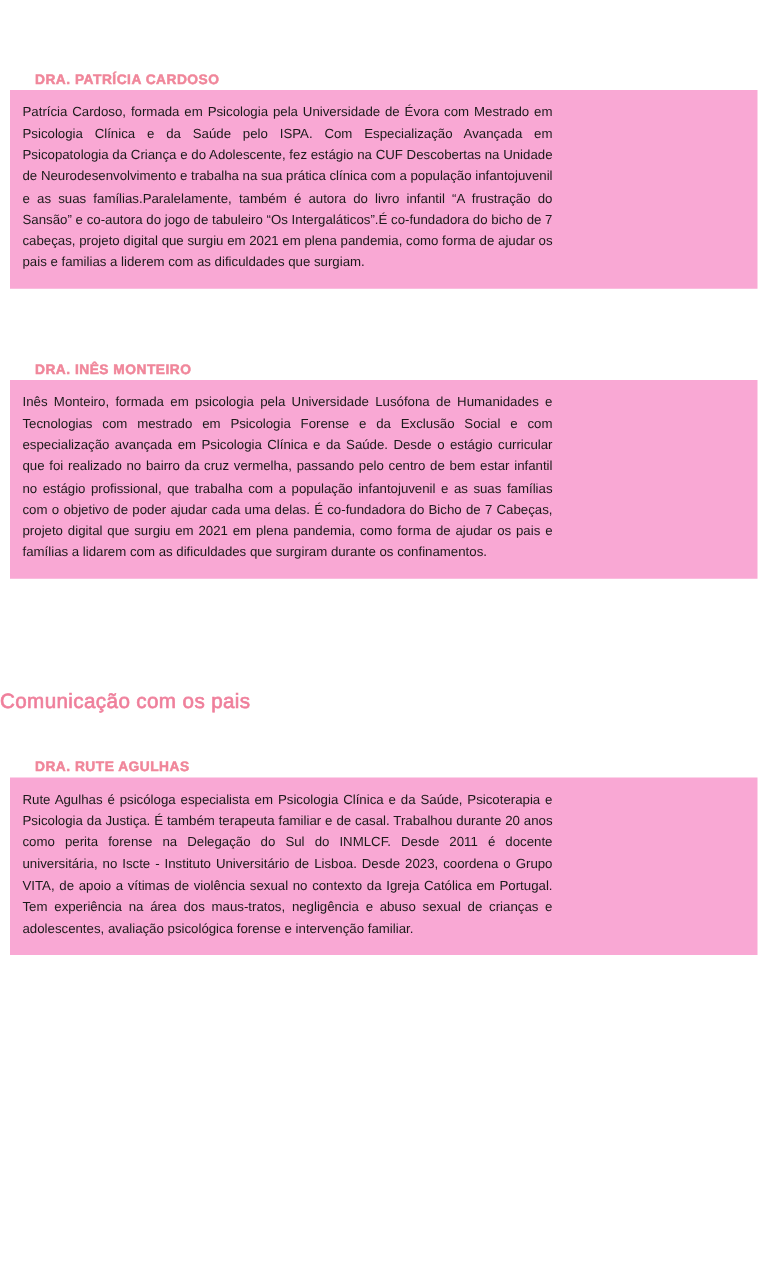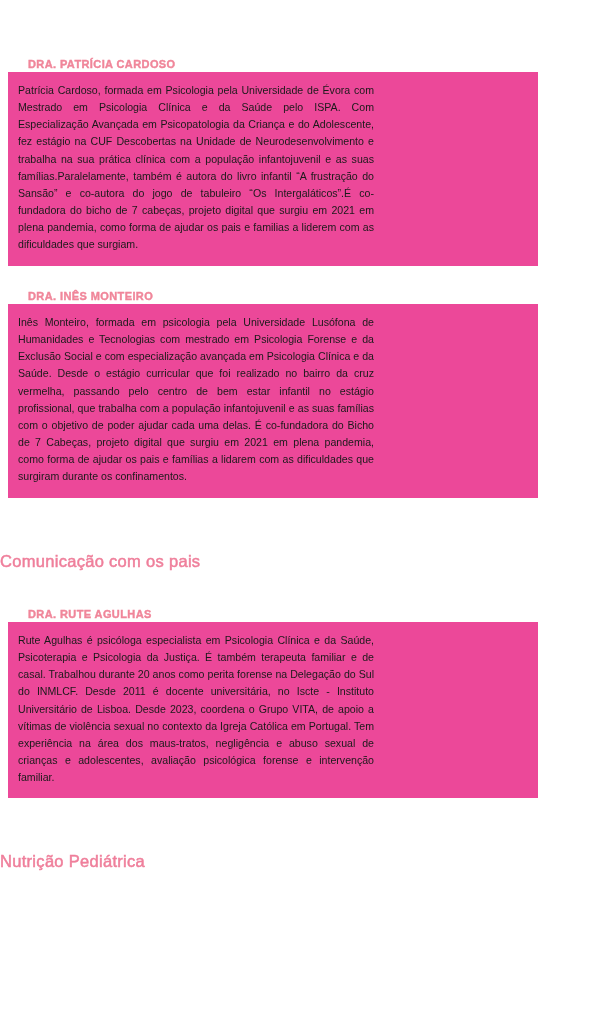--- a/index.html
+++ b/index.html
@@ -39,22 +39,22 @@
     color: #f0869a;
     text-transform: uppercase;
     -webkit-text-stroke: 0.4px #f0869a;
     white-space: nowrap;
   }
 
   .profile-body {
     position: absolute;
     left: 8px;
     top: 14px;
-    width: 530px;
-    background: #ec4899;
+    width: 598px;
+    background: #f9a8d4;
     display: flex;
     align-items: flex-end;
   }
 
   .profile-text {
     flex: 1 1 auto;
     padding: 10px 12px 12px 10px;
     font-size: 10.6px;
     line-height: 1.62;
     color: #1a1a1a;
@@ -305,15 +305,14 @@
         <div class="eye-l"></div>
         <div class="eye-r"></div>
         <div class="smile"></div>
         <div class="podium"></div>
         <div class="mic"></div>
         <div class="mic-head"></div>
       </div>
     </div>
   </div>
 
-  <div class="section-title" style="top:852px;">Nutrição Pediátrica</div>
 
 </div>
 
 </body></html>

